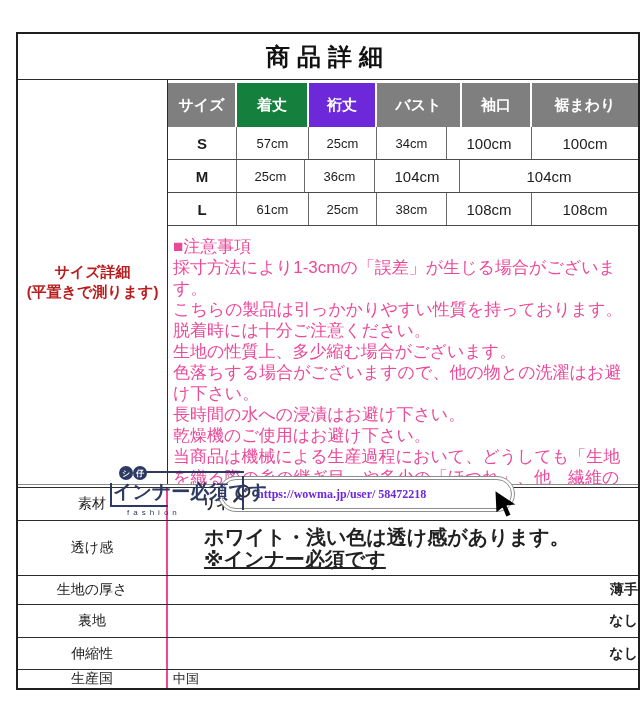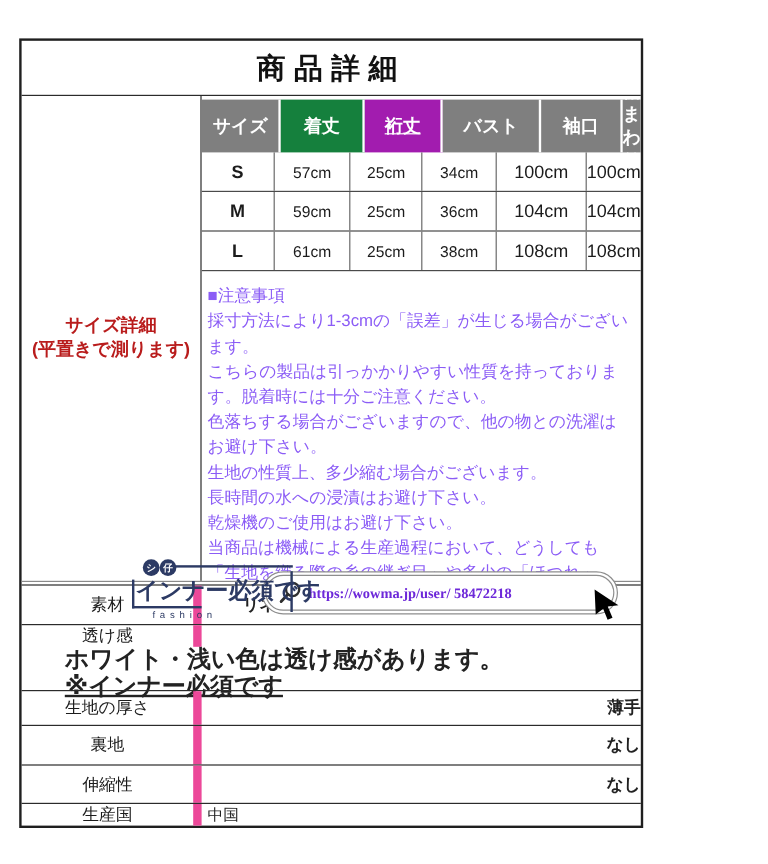--- a/index.html
+++ b/index.html
@@ -1,20 +1,20 @@
 <!DOCTYPE html>
 <html><head>
 <meta charset="utf-8">
 <style>
   * { margin:0; padding:0; box-sizing:border-box; }
   html,body { background:#fff; }
   body { font-family:"Liberation Sans","DejaVu Sans",sans-serif; color:#222; }
   .sheet { position:relative; width:640px; height:720px; background:#fff; overflow:hidden; }
 
-  .outer-box { position:absolute; left:16px; top:32px; width:520px; height:658px;
+  .outer-box { position:absolute; left:16px; top:32px; width:624px; height:658px;
                border:2px solid #1f1f1f; display:flex; flex-direction:column; background:#fff; }
 
   
   .title-row { height:46px; border-bottom:1px solid #2b2b2b; display:flex; align-items:center; justify-content:center; }
   .title-row h1 { font-family:"Liberation Serif","DejaVu Serif",serif; font-size:24px; font-weight:bold;
                   letter-spacing:7px; color:#111; }
 
   
   .main-section { height:405px; display:flex; border-bottom:1px solid #8a8a8a; }
   .label-col { width:150px; border-right:1px solid #2b2b2b; display:flex; flex-direction:column;
@@ -31,32 +31,32 @@
   .st-row { display:flex; border-bottom:1px solid #4a4a4a; }
   .st-row:first-child { border-top:1px solid #4a4a4a; }
   .st-cell { height:32px; display:flex; align-items:center; justify-content:center;
              font-size:13px; color:#1c1c1c; border-right:1px solid #6a6a6a; }
   .st-cell:last-child { border-right:none; }
   .c0 { width:69px; } .c1 { width:72px; } .c2 { width:68px; } .c3 { width:70px; }
   .c4 { width:85px; font-size:15px; } .c5 { flex:1; font-size:15px; }
   .st-cell.size-letter { font-weight:bold; font-size:15px; }
   .st-header .c4, .st-header .c5 { font-size:15px; }
 
-  .notes { padding:10px 8px 0 5px; font-size:14px; line-height:21px; color:#8b5cf6; }
+  .notes { padding:10px 8px 0 5px; font-size:17px; line-height:21px; color:#ec4899; }
   .notes .nt { margin-bottom:0; }
 
   
   .spec-row { display:flex; border-top:1px solid #2b2b2b; }
-  .spec-row .sp-label { width:150px; border-right:7px solid #ec4899; display:flex;
+  .spec-row .sp-label { width:150px; border-right:2px solid #ec4899; display:flex;
                         align-items:center; justify-content:center; font-size:14px; color:#1c1c1c; }
   .spec-row .sp-value { flex:1; display:flex; flex-direction:column; justify-content:center;
                         padding-left:5px; font-size:14px; }
   .row-material { height:33px; margin-top:2px; }
   .row-material .sp-value { padding-left:34px; font-weight:bold; }
-  .row-sheer { height:55px;flex-direction:column; }
+  .row-sheer { height:55px; }
   .row-sheer .sp-value div { font-weight:bold; font-size:20px; line-height:22px;margin-left:31px; }
   .row-sheer .underline { text-decoration:underline; }
   .row-thickness { height:29px; }
   .row-lining { height:33px; }
   .row-stretch { height:32px; }
   .row-country { flex:1; }
   .bold-val { font-weight:bold;text-align:right; }
   .row-country .sp-value { font-size:13px; }
 
   
@@ -95,57 +95,56 @@
       <div class="label-col">
         <div>サイズ詳細</div>
         <div>(平置きで測ります)</div>
       </div>
       <div class="size-content">
 
         <div class="size-table">
           <div class="st-header">
             <div class="st-hcell c0" style="background: rgb(127, 127, 127);">サイズ</div>
             <div class="st-hcell c1" style="background: #15803d;">着丈</div>
-            <div class="st-hcell c2" style="background: #a21caf; text-decoration: underline;">裄丈</div>
+            <div class="st-hcell c2" style="background: #6d28d9;">裄丈</div>
             <div class="st-hcell c4" style="background: rgb(127, 127, 127);">バスト</div>
             <div class="st-hcell c3" style="background: rgb(127, 127, 127);">袖口</div>
             <div class="st-hcell c5" style="background: rgb(127, 127, 127);">裾まわり</div>
           </div>
           <div class="st-row">
             <div class="st-cell c0 size-letter">S</div>
             <div class="st-cell c1">57cm</div>
             <div class="st-cell c2">25cm</div>
             <div class="st-cell c3">34cm</div>
             <div class="st-cell c4">100cm</div>
             <div class="st-cell c5">100cm</div>
           </div>
           <div class="st-row">
             <div class="st-cell c0 size-letter">M</div>
-            <div class="st-cell c1">59cm</div>
             <div class="st-cell c2">25cm</div>
             <div class="st-cell c3">36cm</div>
             <div class="st-cell c4">104cm</div>
             <div class="st-cell c5">104cm</div>
           </div>
           <div class="st-row">
             <div class="st-cell c0 size-letter">L</div>
             <div class="st-cell c1">61cm</div>
             <div class="st-cell c2">25cm</div>
             <div class="st-cell c3">38cm</div>
             <div class="st-cell c4">108cm</div>
             <div class="st-cell c5">108cm</div>
           </div>
         </div>
 
         <div class="notes">
           <div class="nt">■注意事項</div>
           <div class="nt">採寸方法により1-3cmの「誤差」が生じる場合がございます。</div>
           <div class="nt">こちらの製品は引っかかりやすい性質を持っております。脱着時には十分ご注意ください。</div>
+          <div class="nt">生地の性質上、多少縮む場合がございます。</div>
           <div class="nt">色落ちする場合がございますので、他の物との洗濯はお避け下さい。</div>
-          <div class="nt">生地の性質上、多少縮む場合がございます。</div>
           <div class="nt">長時間の水への浸漬はお避け下さい。</div>
           <div class="nt">乾燥機のご使用はお避け下さい。</div>
           <div class="nt">当商品は機械による生産過程において、どうしても「生地を織る際の糸の継ぎ目」や多少の「ほつれ」、他　繊維の「混紡」等が生じている場合がございます。</div>
 
         </div>
 
       </div>
     </div>
 
     <div class="spec-row row-material">

